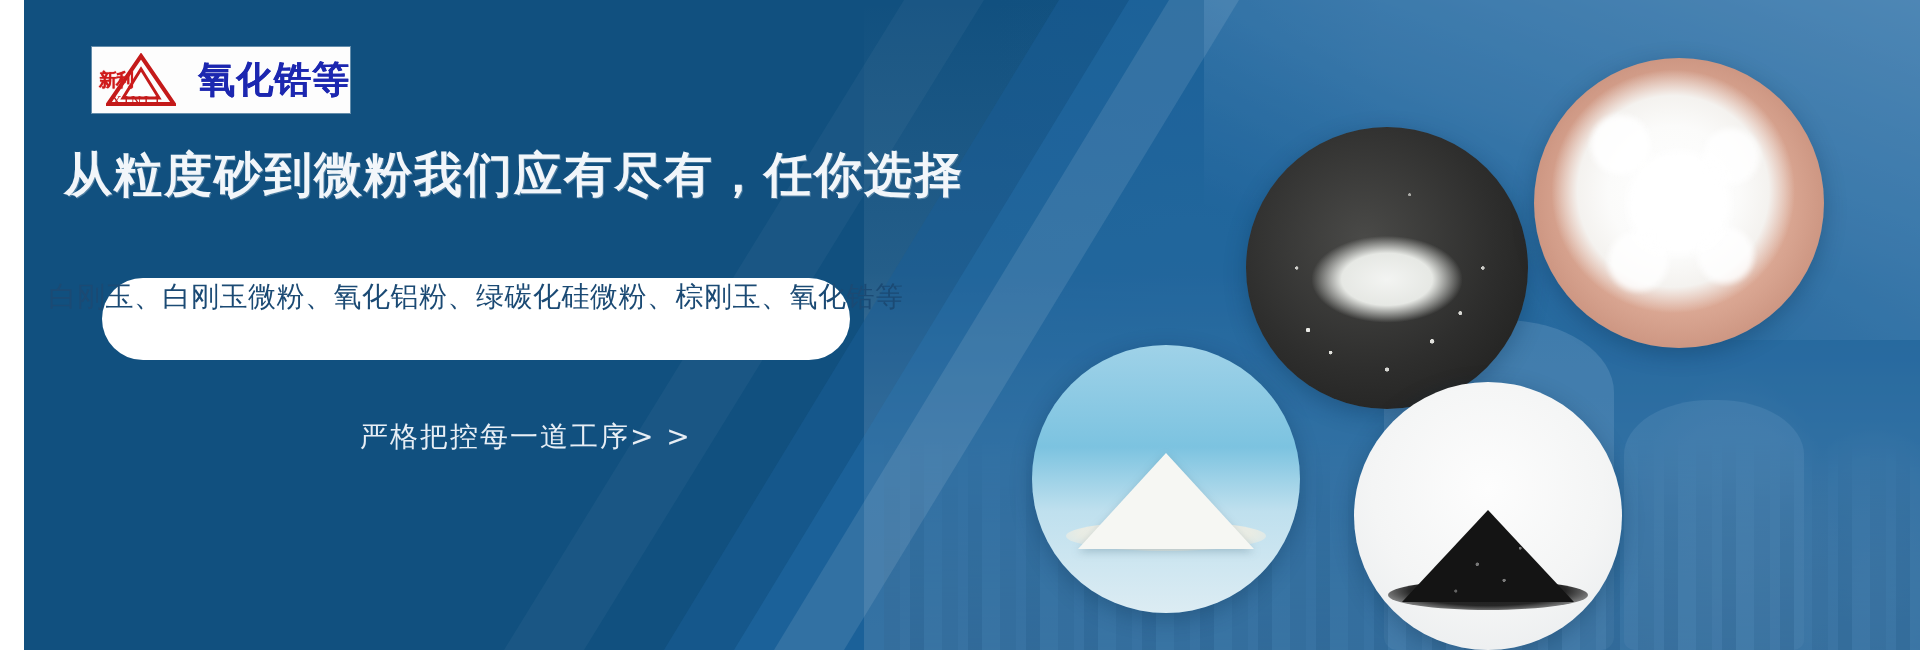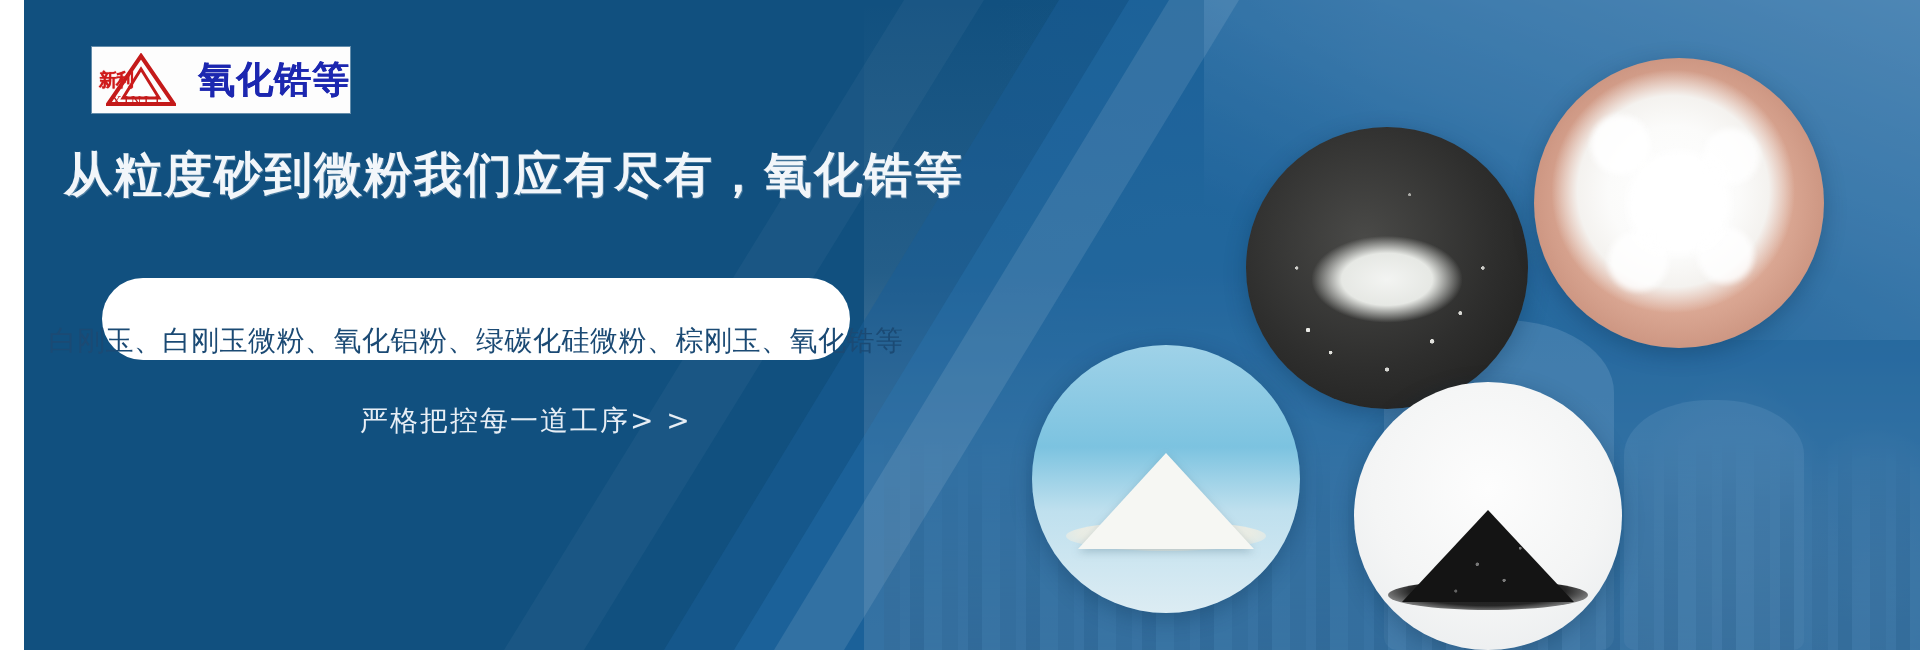--- a/index.html
+++ b/index.html
@@ -110,32 +110,32 @@
     white-space:nowrap;
     text-shadow:1px 1px 0 rgba(255,255,255,.25);
   }
 
   
   #pill{
     position:absolute; left:78px; top:278px;
     width:748px; height:82px;
     background:#ffffff;
     border-radius:41px;
-    display:flex; align-items:flex-end; justify-content:center;
+    display:flex; align-items:flex-start; justify-content:center;
   }
   #pill-text{
     font-family:"DejaVu Sans","Liberation Sans",sans-serif;
     font-size:28px; font-weight:400; color:#1b4a74;
     letter-spacing:0.5px;
     white-space:nowrap;
   }
 
   
   #cta{
-    position:absolute; left:336px; top:402px;
+    position:absolute; left:336px; top:418px;
     font-family:"DejaVu Sans","Liberation Sans",sans-serif;
     font-size:28px; font-weight:400; color:#e7eef5;
     letter-spacing:2px;
     white-space:nowrap;
     cursor:pointer;
   }
 
   
   .pcircle{
     position:absolute;
@@ -262,21 +262,21 @@
       <svg class="tri" viewBox="0 0 70 54">
         <path d="M35 3 L68 51 L2 51 Z" fill="none" stroke="#c41a1a" stroke-width="4"></path>
         <path d="M35 16 L53 45 L17 45 Z" fill="none" stroke="#c41a1a" stroke-width="3"></path>
       </svg>
       <div class="mark-cn">新利</div>
       <div class="mark-en">XINLI</div>
     </div>
     <div class="logo-text">氧化锆等</div>
   </div>
 
-  <div id="headline">从粒度砂到微粉我们应有尽有，氧化锆等</div>
+  <div id="headline">从粒度砂到微粉我们应有尽有，任你选择</div>
 
   <div id="pill">
     <span id="pill-text">白刚玉、白刚玉微粉、氧化铝粉、绿碳化硅微粉、棕刚玉、氧化锆等</span>
   </div>
 
   <div id="cta">严格把控每一道工序&gt; &gt;</div>
 
 </div>
 
 </body></html>

